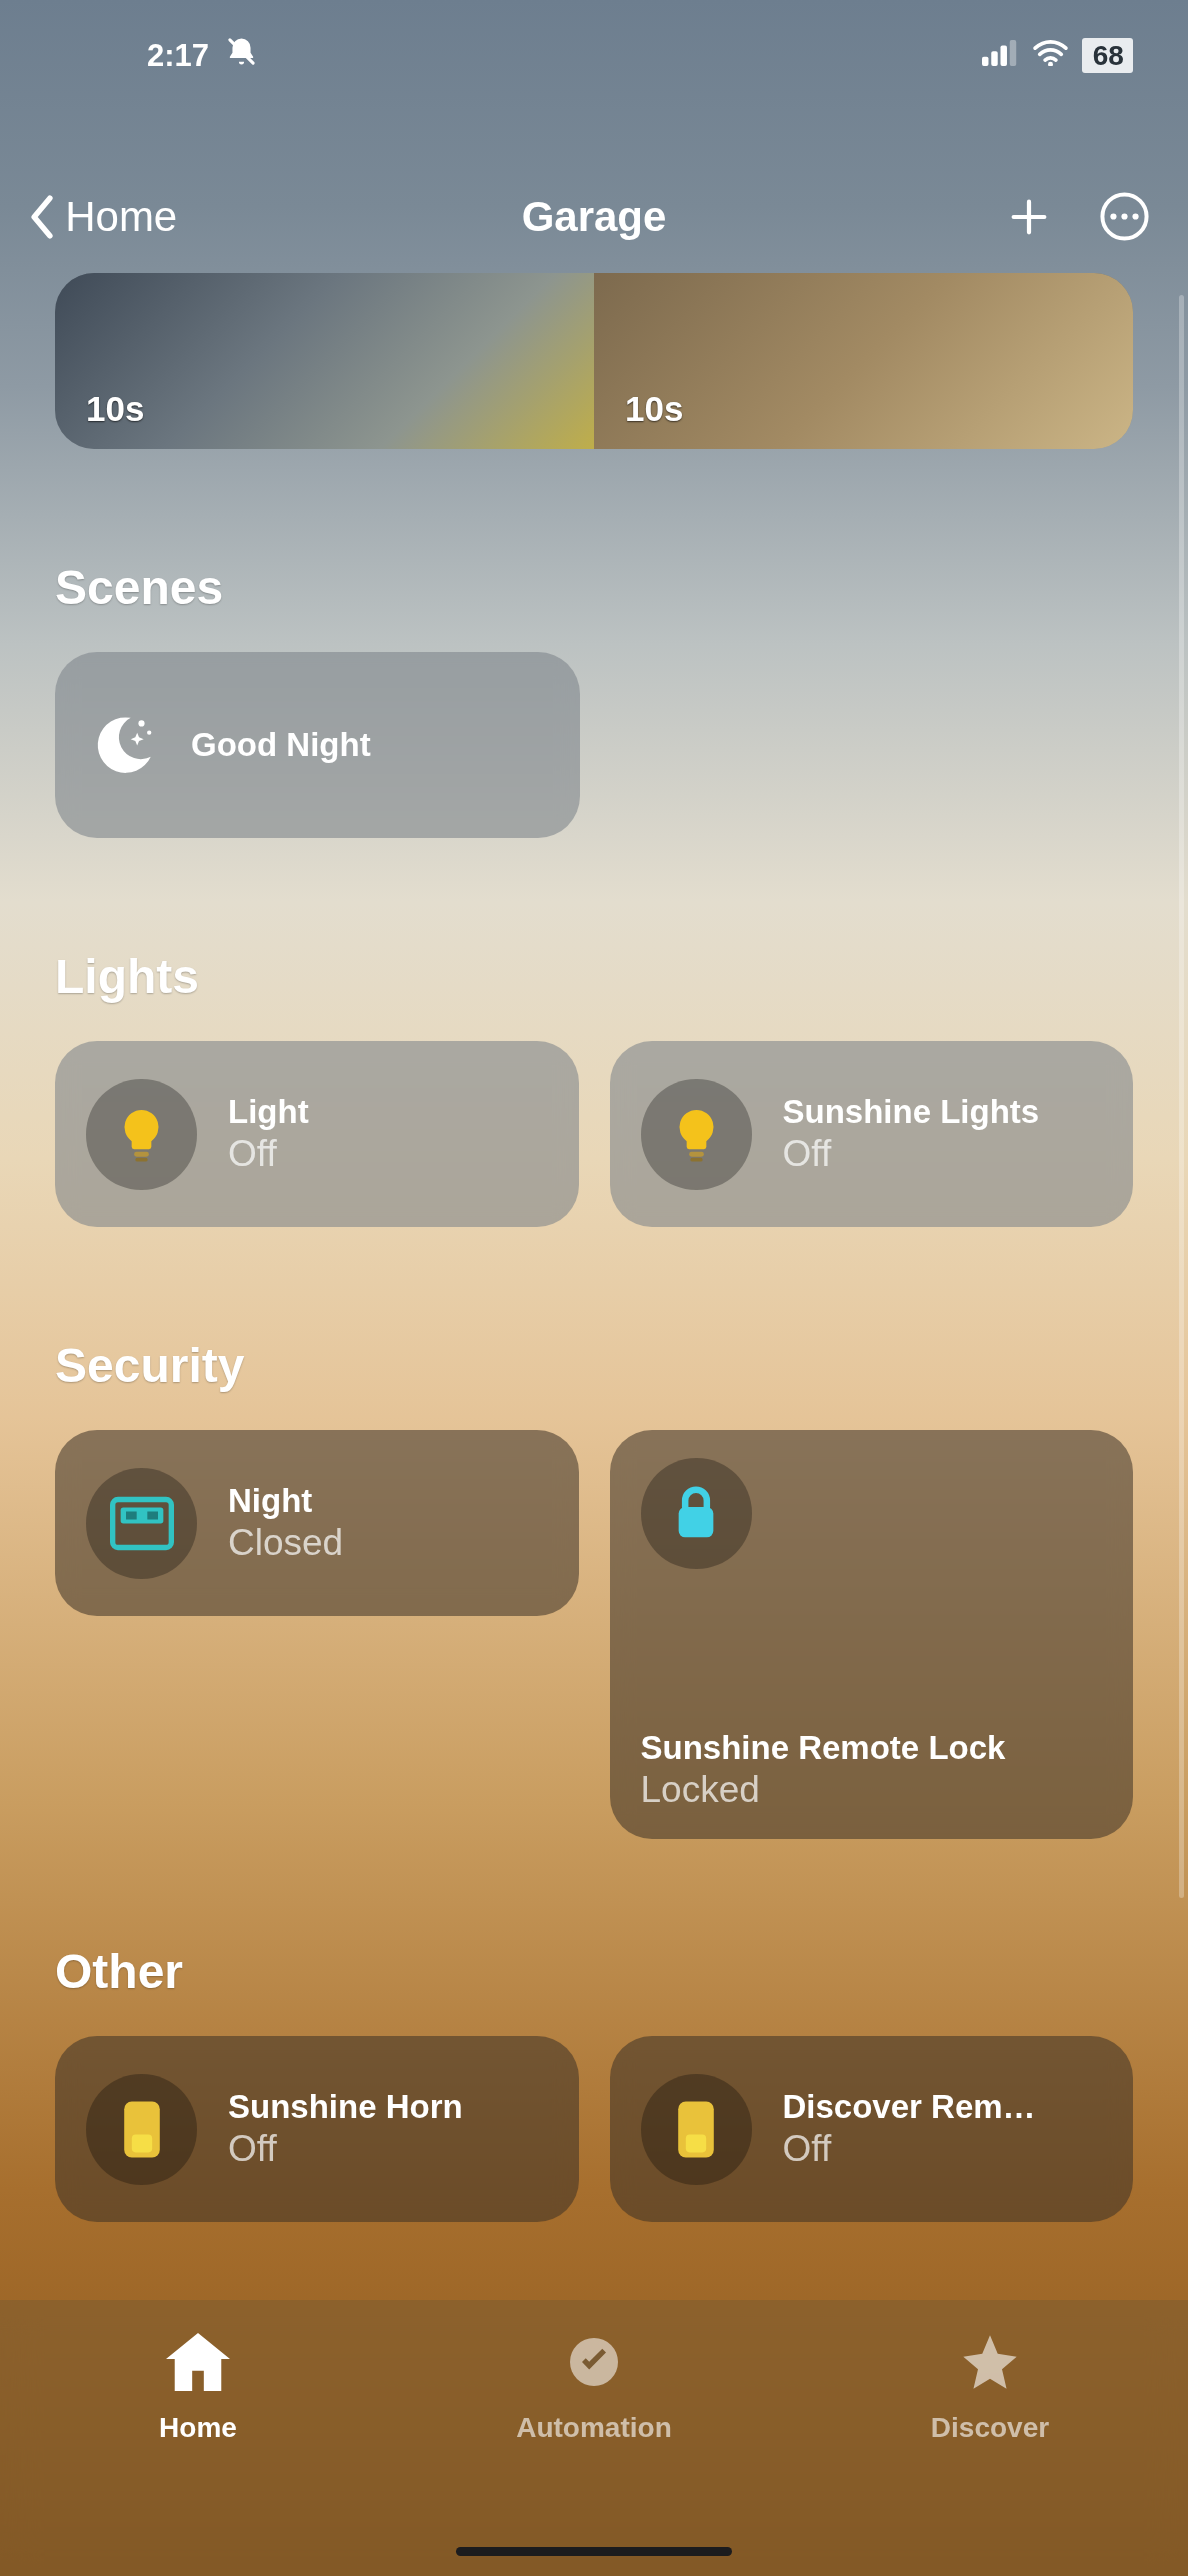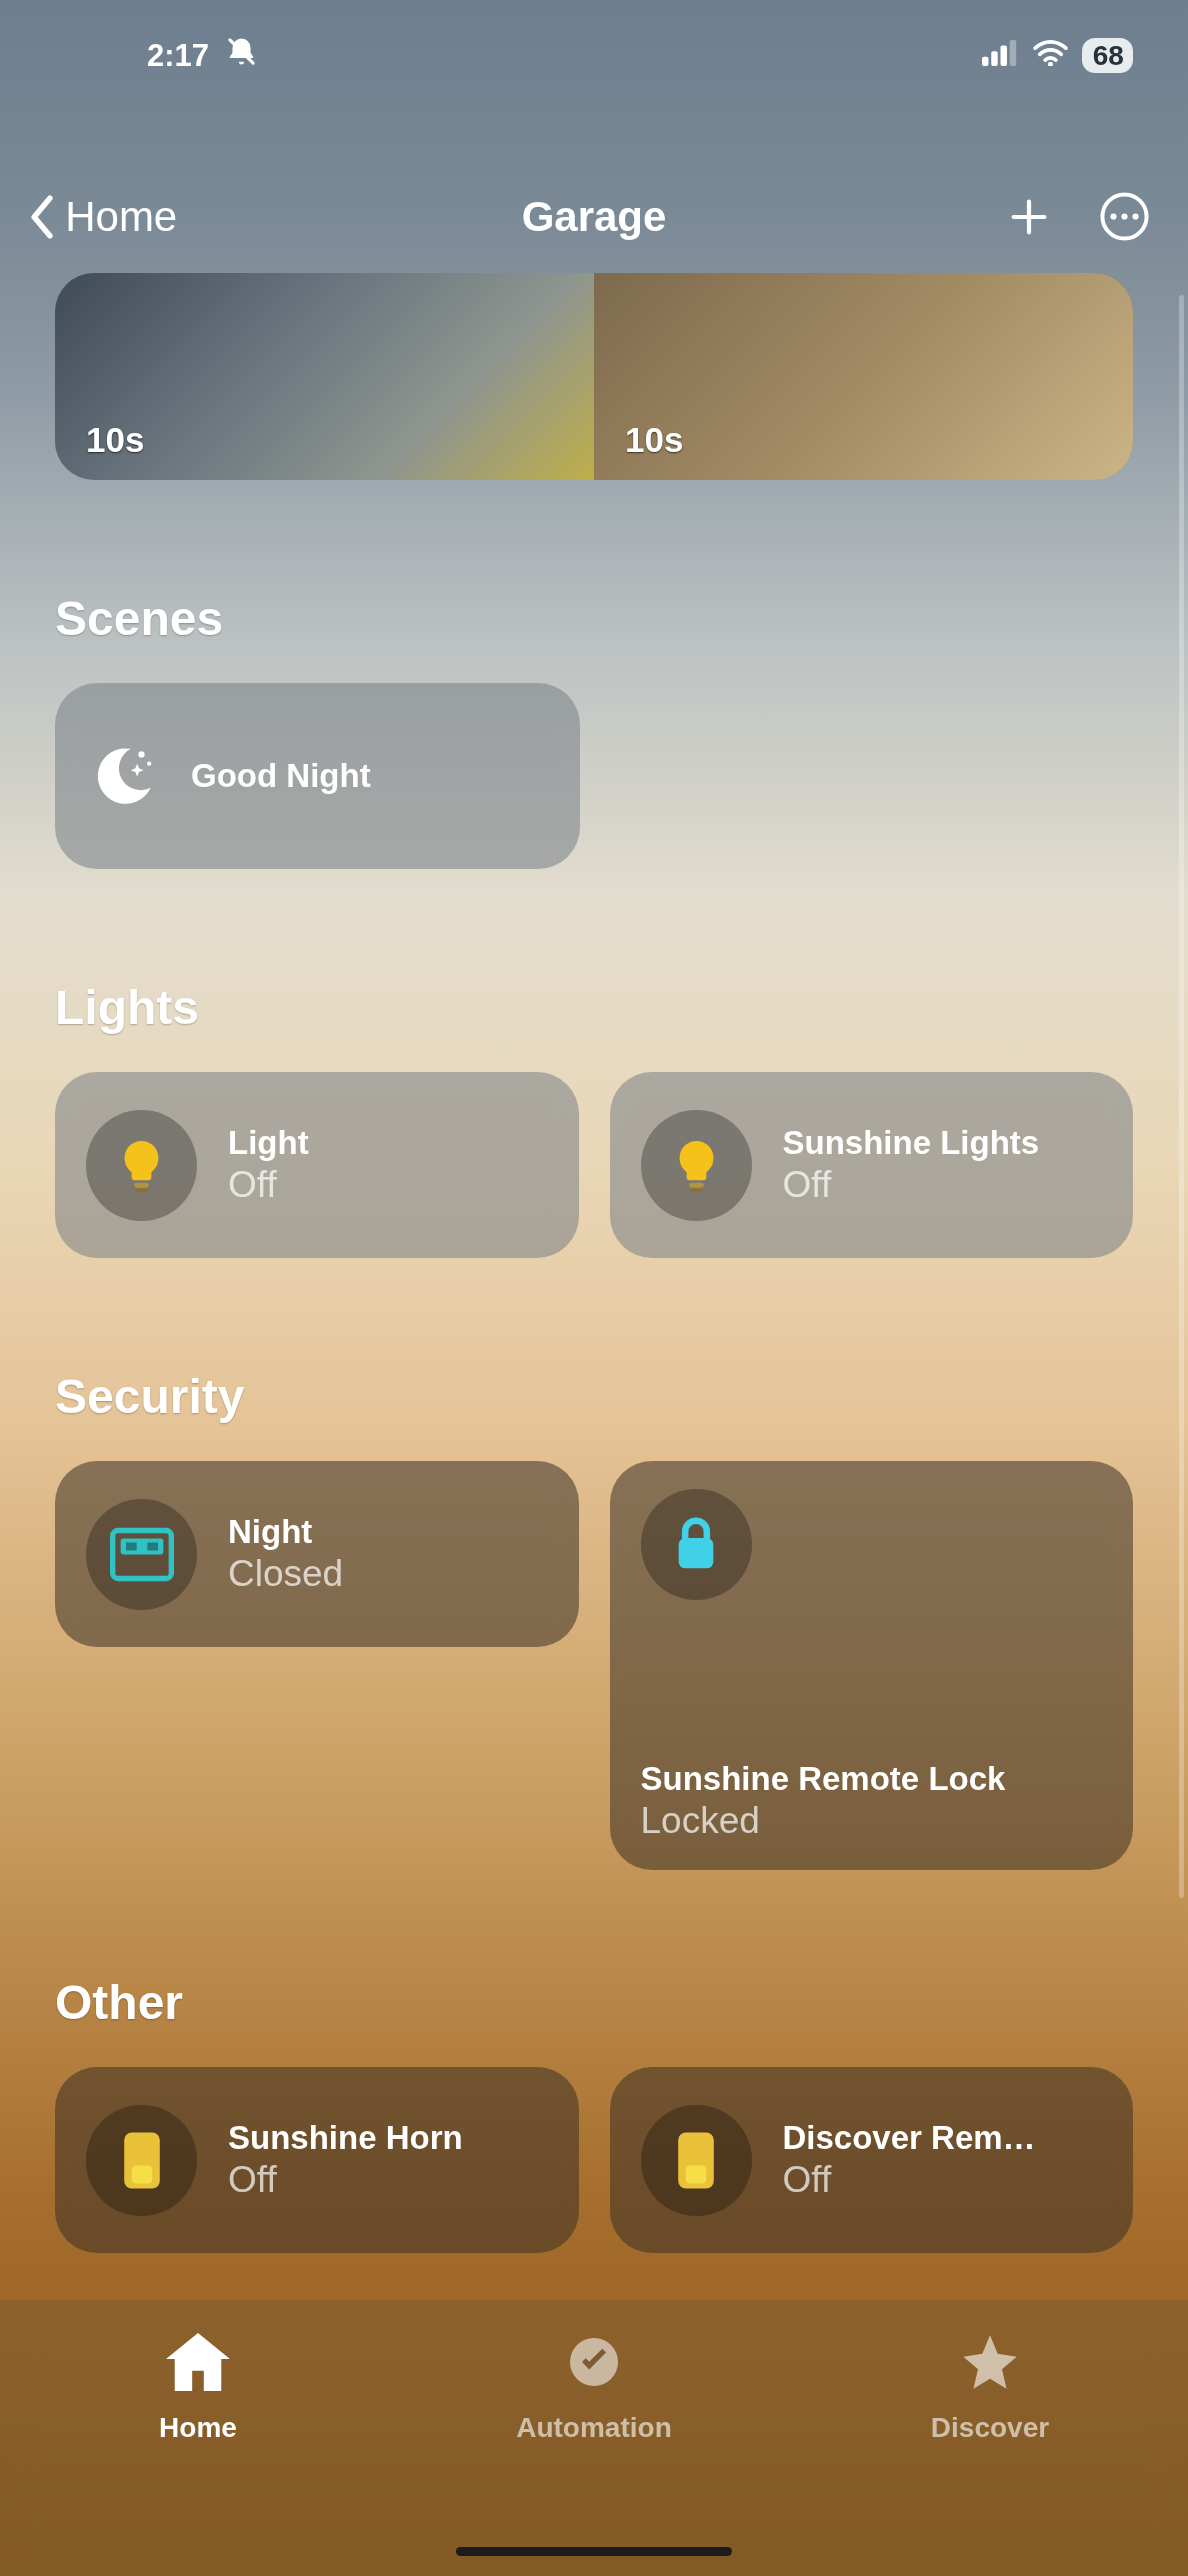--- a/index.html
+++ b/index.html
@@ -38,21 +38,21 @@
     padding: 0 55px;
     font-size: 31px;
     font-weight: 600;
     color: #fff;
   }
   .status-left { display: flex; align-items: center; gap: 17px; padding-left: 92px;}
   .status-right { display: flex; align-items: center; gap: 13px; }
   .batt {
     display: inline-flex; align-items: center; gap: 3.7px;
     background: #e9ecef; color:#29323a;
-    border-radius: 13px; padding: 1.8px 9.2px 1.8px 11px;
+    border-radius: 3px; padding: 1.8px 9.2px 1.8px 11px;
     font-size: 28px; font-weight: 700;
   }
 
   
   .nav-header {
     position: absolute;
     top: 166px;
     left: 0; right: 0;
     height: 101px;
     display: flex;
@@ -76,21 +76,21 @@
   .content {
     position: absolute;
     top: 273px;
     left: 0; right: 0;
     bottom: 276px;
     padding: 0 55px;
   }
 
   
   .cam-row {
-    height: 207px;
+    height: 176px;
     border-radius: 39px;
     overflow: hidden;
     display: flex;
     box-shadow: 0 1.8px 5.5px rgba(0,0,0,.25) inset;
   }
   .cam {
     position: relative;
     flex: 1 1 50%;
   }
   .cam-1 { background: linear-gradient(135deg,#3f4a57 0%, #6b767f 40%, #8d958f 70%, #bfae4a 100%); }

